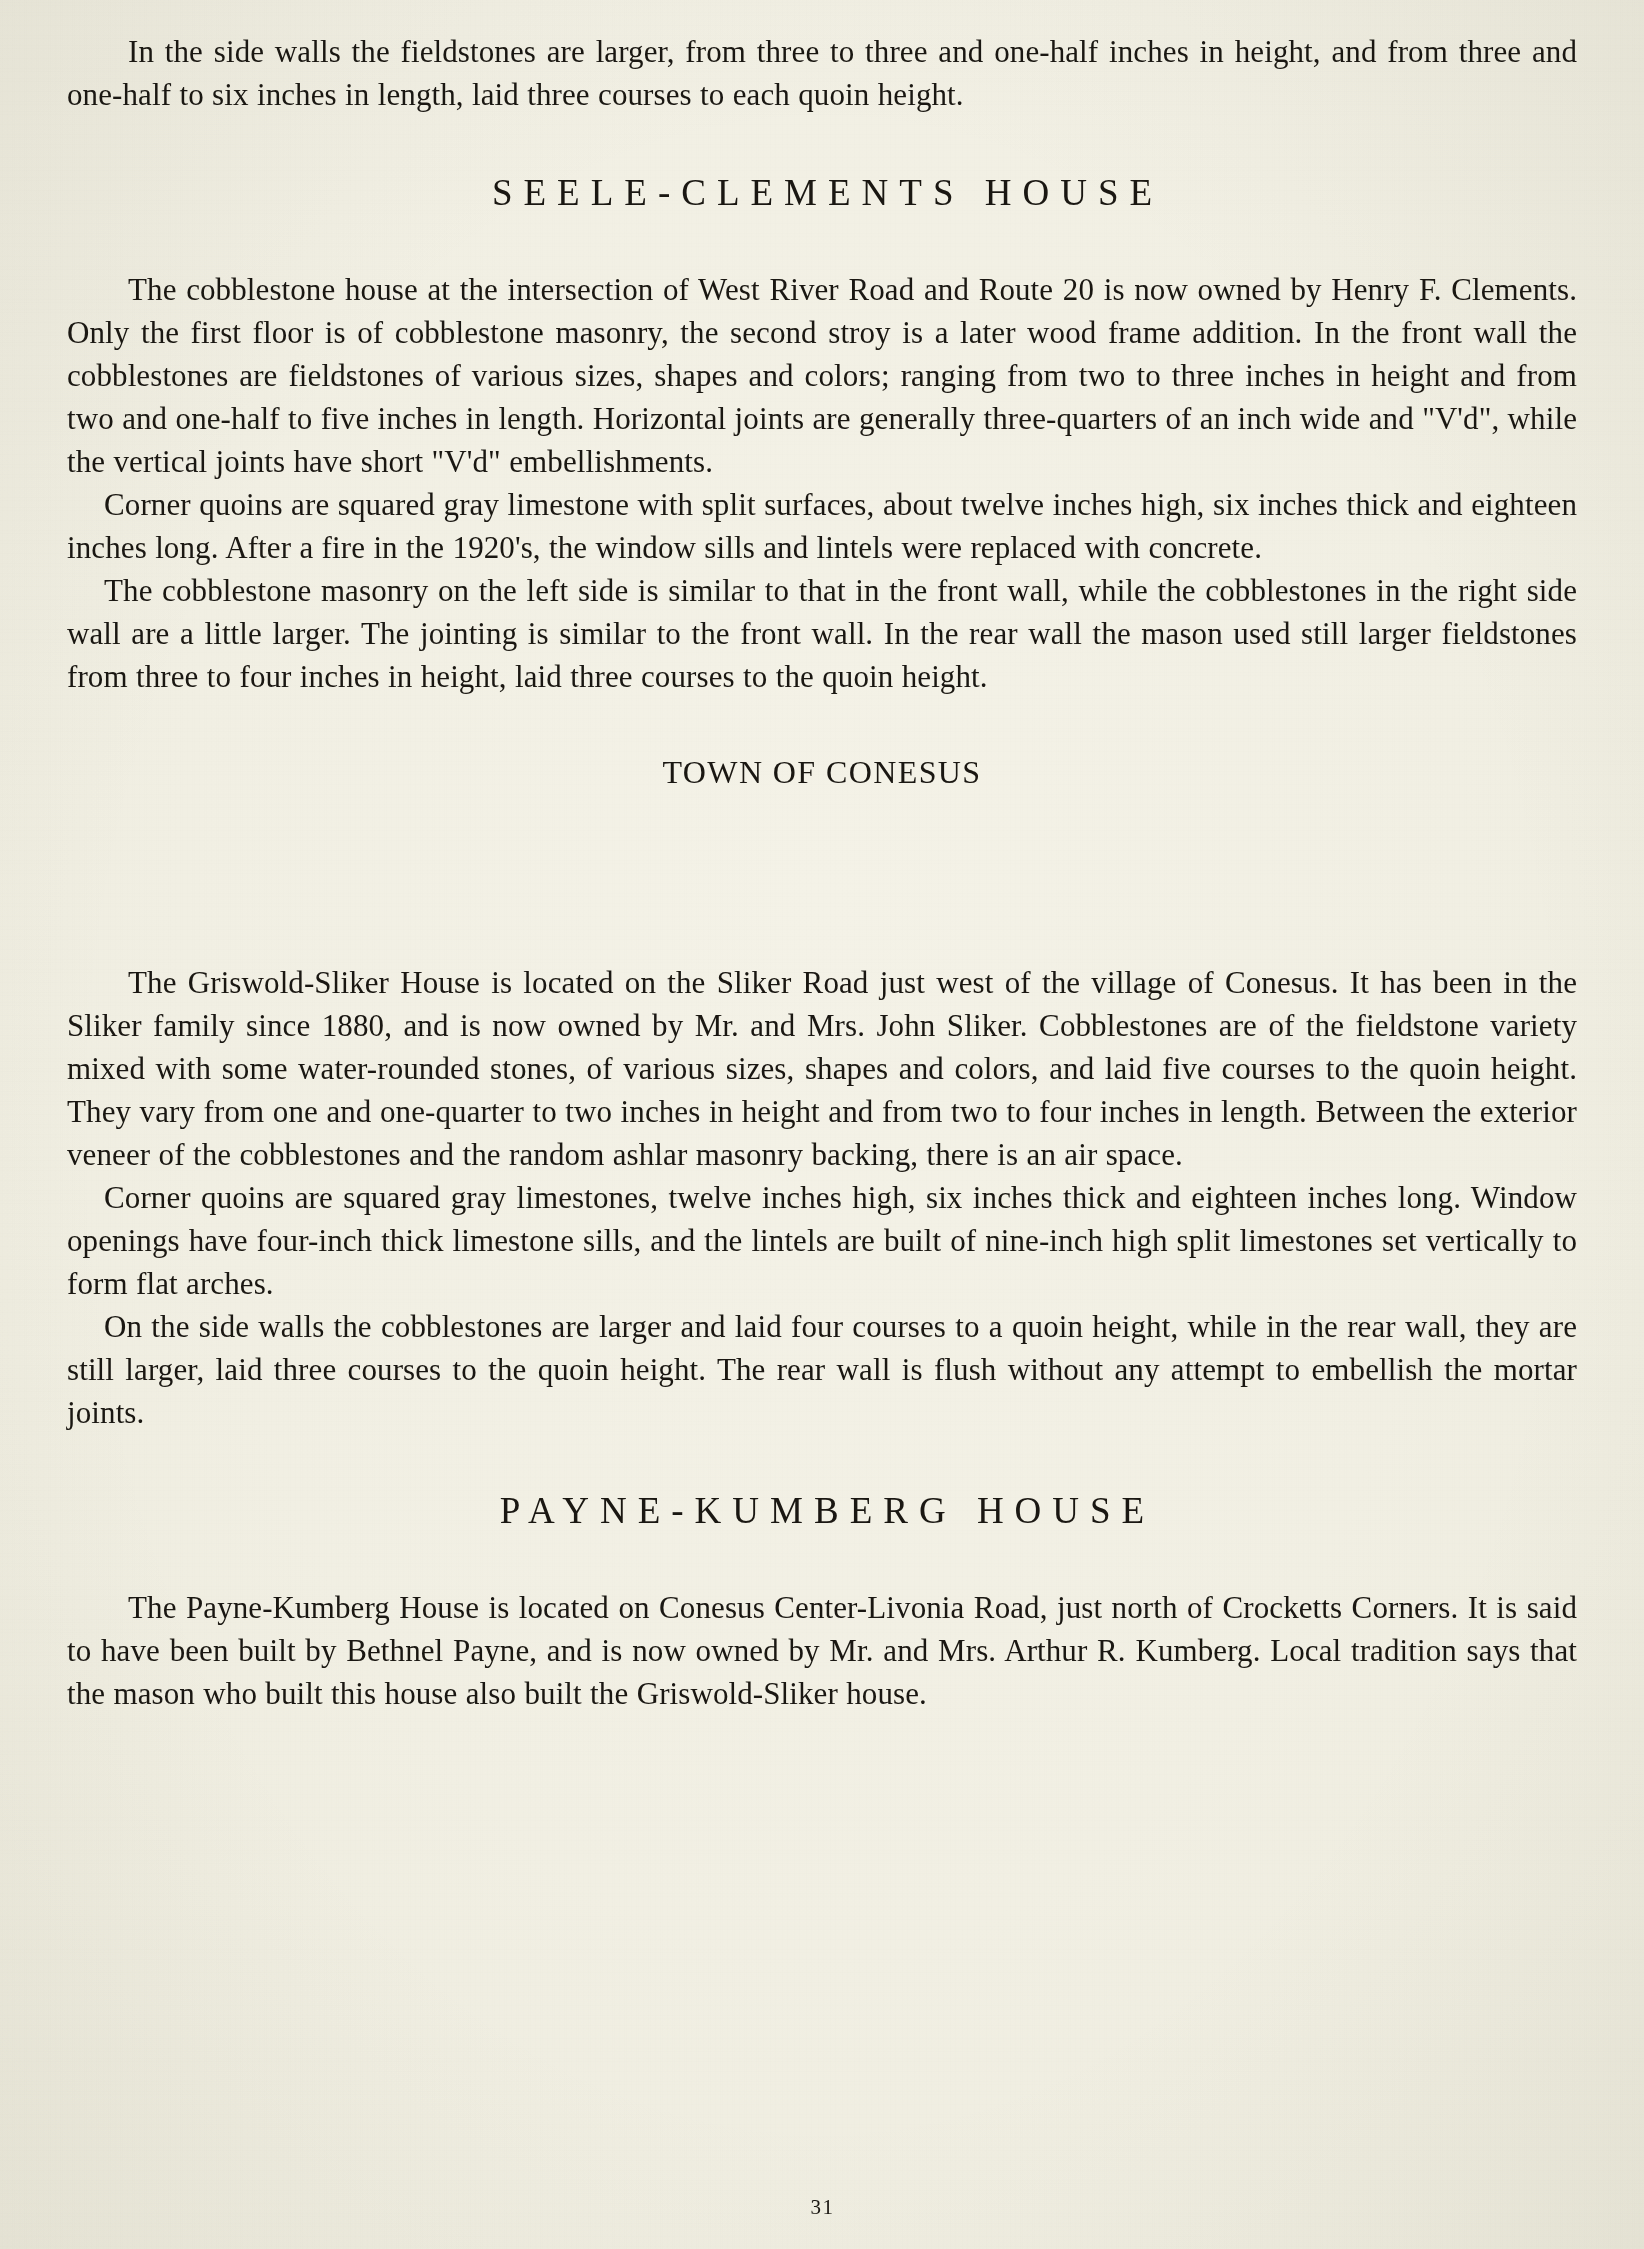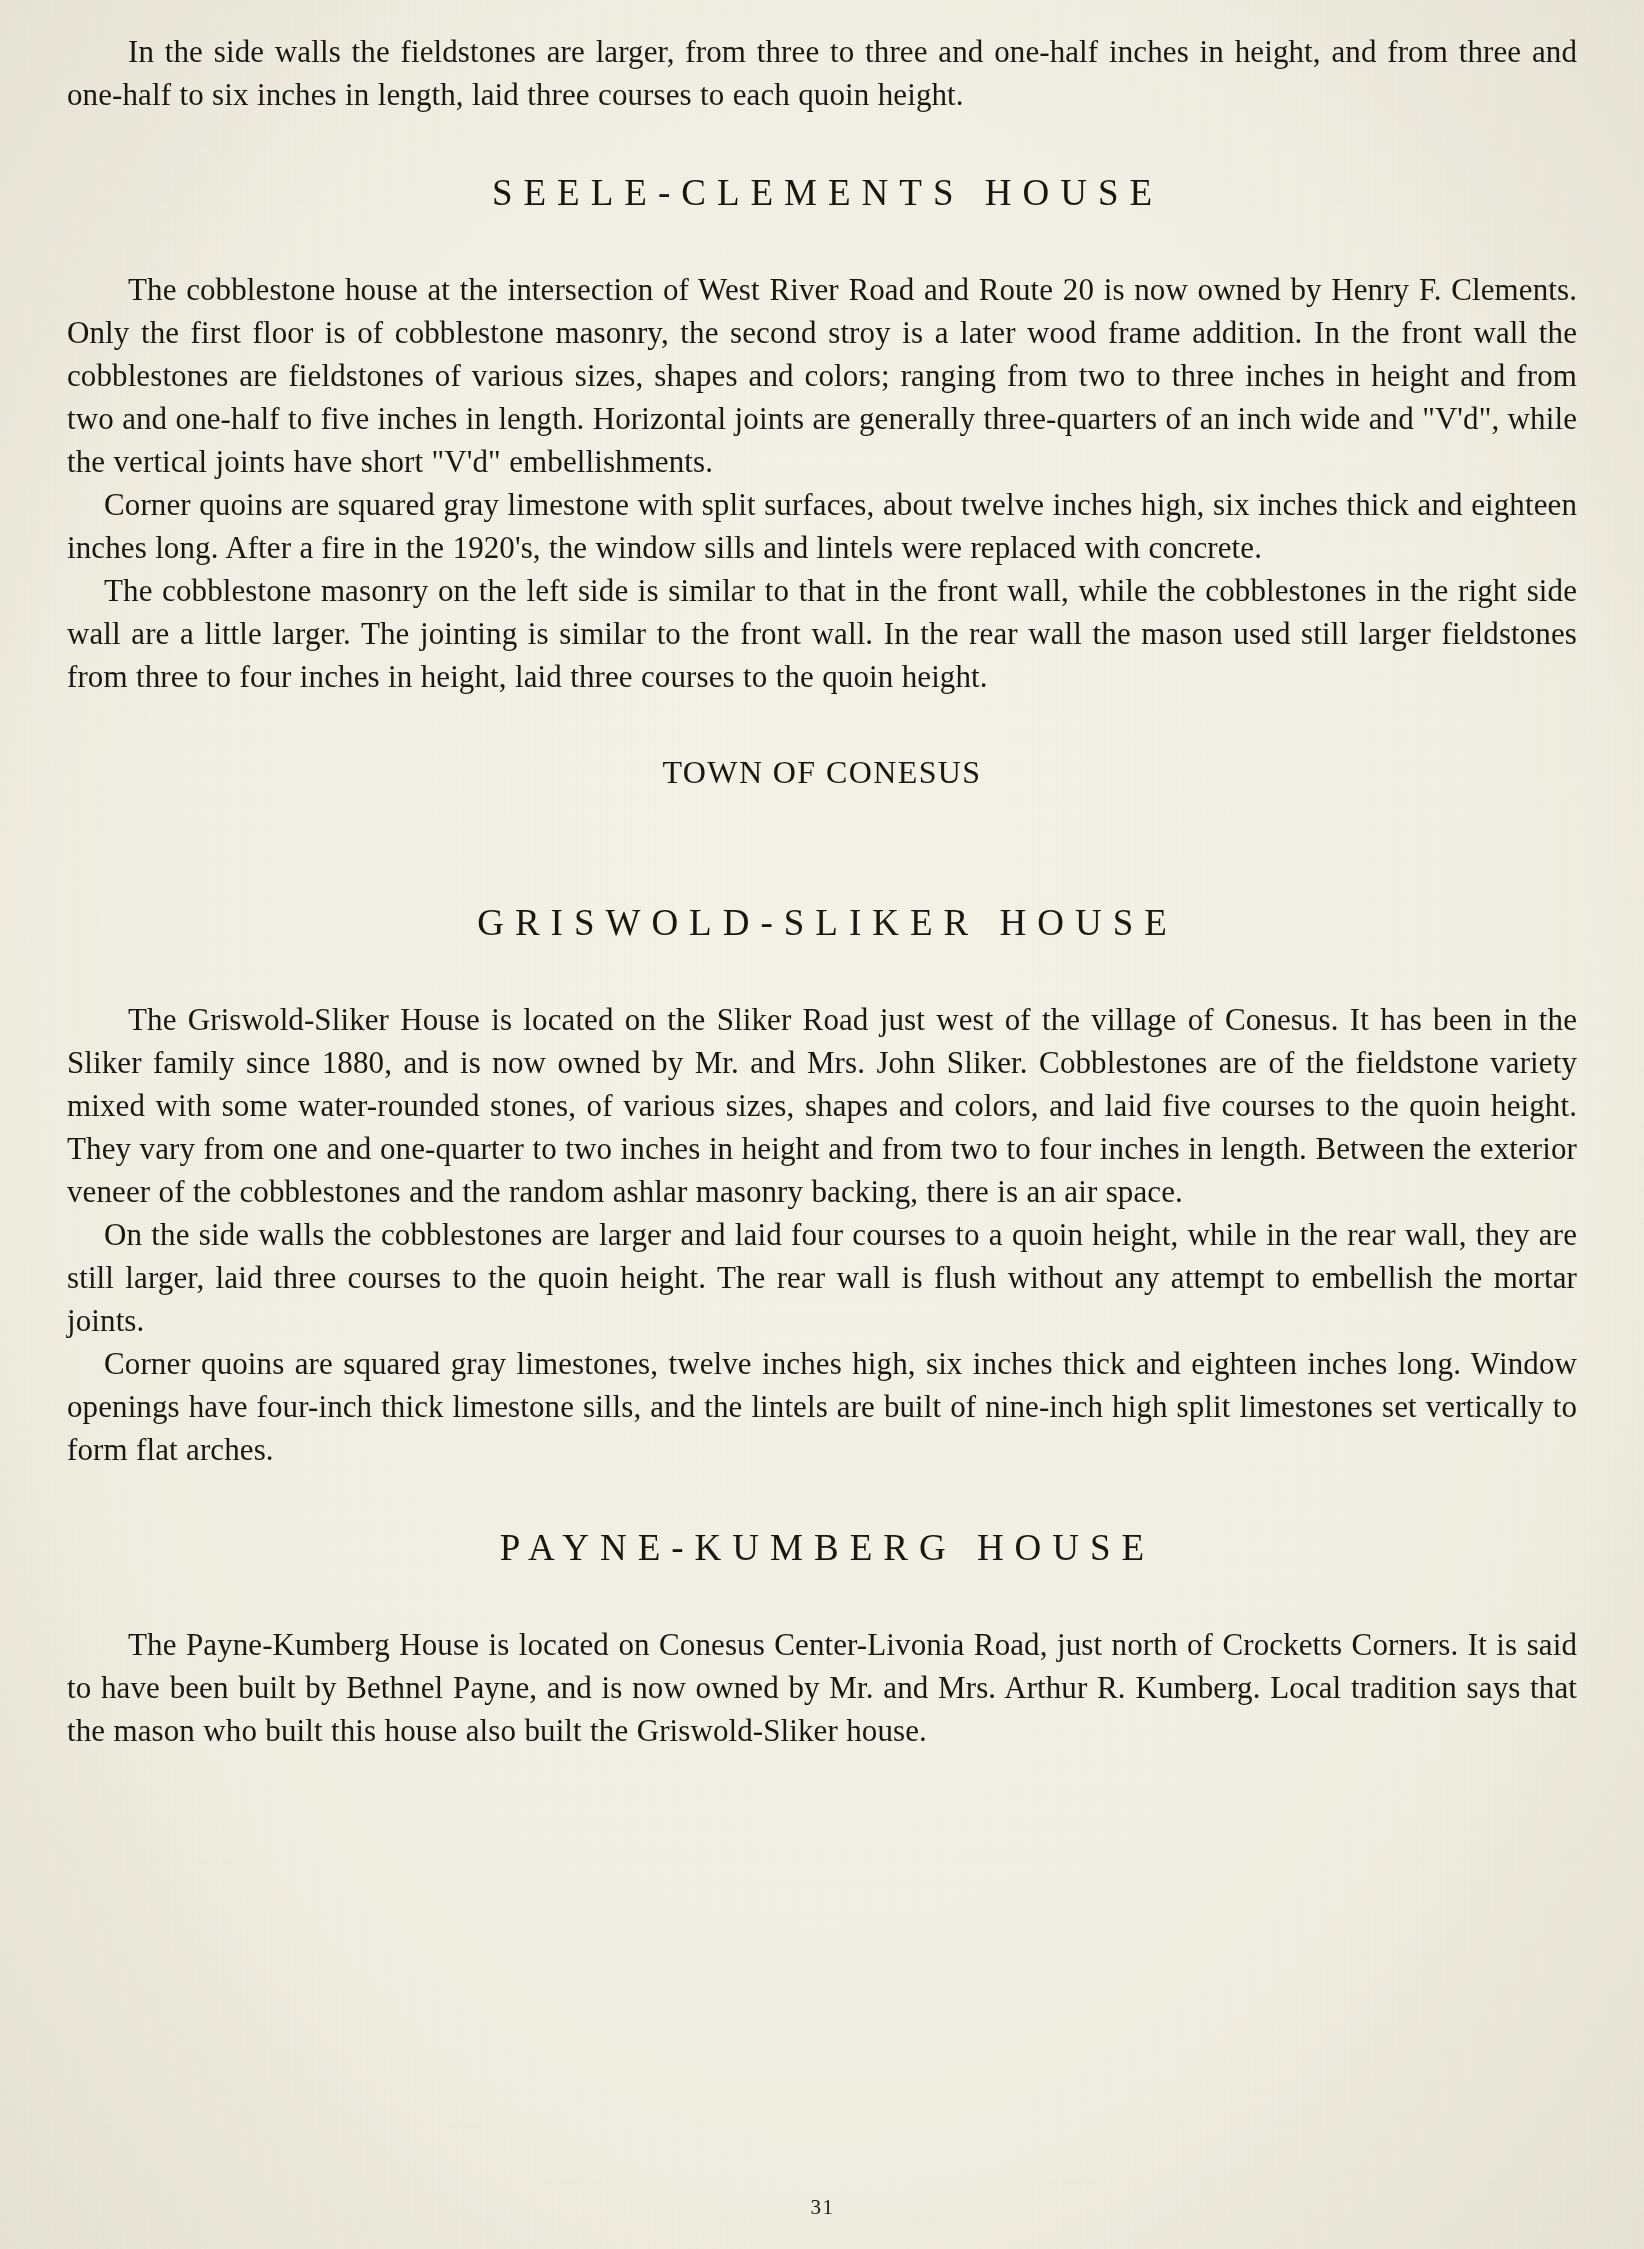--- a/index.html
+++ b/index.html
@@ -117,25 +117,24 @@
       <div class="sp-h2-top"></div>
       <h2 class="section">SEELE-CLEMENTS HOUSE</h2>
       <div class="sp-h2-bot"></div>
       <p class="body indent-lg">The cobblestone house at the intersection of West River Road and Route 20 is now owned by Henry F. Clements. Only the first floor is of cobblestone masonry, the second stroy is a later wood frame addition. In the front wall the cobblestones are fieldstones of various sizes, shapes and colors; ranging from two to three inches in height and from two and one-half to five inches in length. Horizontal joints are generally three-quarters of an inch wide and "V'd", while the vertical joints have short "V'd" embellishments.</p>
       <p class="body indent-sm">Corner quoins are squared gray limestone with split surfaces, about twelve inches high, six inches thick and eighteen inches long. After a fire in the 1920's, the window sills and lintels were replaced with concrete.</p>
       <p class="body indent-sm">The cobblestone masonry on the left side is similar to that in the front wall, while the cobblestones in the right side wall are a little larger. The jointing is similar to the front wall. In the rear wall the mason used still larger fieldstones from three to four inches in height, laid three courses to the quoin height.</p>
       <div class="sp-town-top"></div>
       <h1 class="town">TOWN OF CONESUS</h1>
       <div class="sp-town-bot"></div>
       <div class="sp-h2-top"></div>
-      <h2 class="section">GRISWOLD-SLIKER HOUSE</h2>
       <div class="sp-h2-bot"></div>
       <p class="body indent-lg">The Griswold-Sliker House is located on the Sliker Road just west of the village of Conesus. It has been in the Sliker family since 1880, and is now owned by Mr. and Mrs. John Sliker. Cobblestones are of the fieldstone variety mixed with some water-rounded stones, of various sizes, shapes and colors, and laid five courses to the quoin height. They vary from one and one-quarter to two inches in height and from two to four inches in length. Between the exterior veneer of the cobblestones and the random ashlar masonry backing, there is an air space.</p>
+      <p class="body indent-sm">Corner quoins are squared gray limestones, twelve inches high, six inches thick and eighteen inches long. Window openings have four-inch thick limestone sills, and the lintels are built of nine-inch high split limestones set vertically to form flat arches.</p>
       <p class="body indent-sm">On the side walls the cobblestones are larger and laid four courses to a quoin height, while in the rear wall, they are still larger, laid three courses to the quoin height. The rear wall is flush without any attempt to embellish the mortar joints.</p>
-      <p class="body indent-sm">Corner quoins are squared gray limestones, twelve inches high, six inches thick and eighteen inches long. Window openings have four-inch thick limestone sills, and the lintels are built of nine-inch high split limestones set vertically to form flat arches.</p>
       <div class="sp-h2-top"></div>
       <h2 class="section">PAYNE-KUMBERG HOUSE</h2>
       <div class="sp-h2-bot"></div>
       <p class="body indent-lg">The Payne-Kumberg House is located on Conesus Center-Livonia Road, just north of Crocketts Corners. It is said to have been built by Bethnel Payne, and is now owned by Mr. and Mrs. Arthur R. Kumberg. Local tradition says that the mason who built this house also built the Griswold-Sliker house.</p>
     </div>
 
   <div id="folio">31</div>
 </div>
 
 

